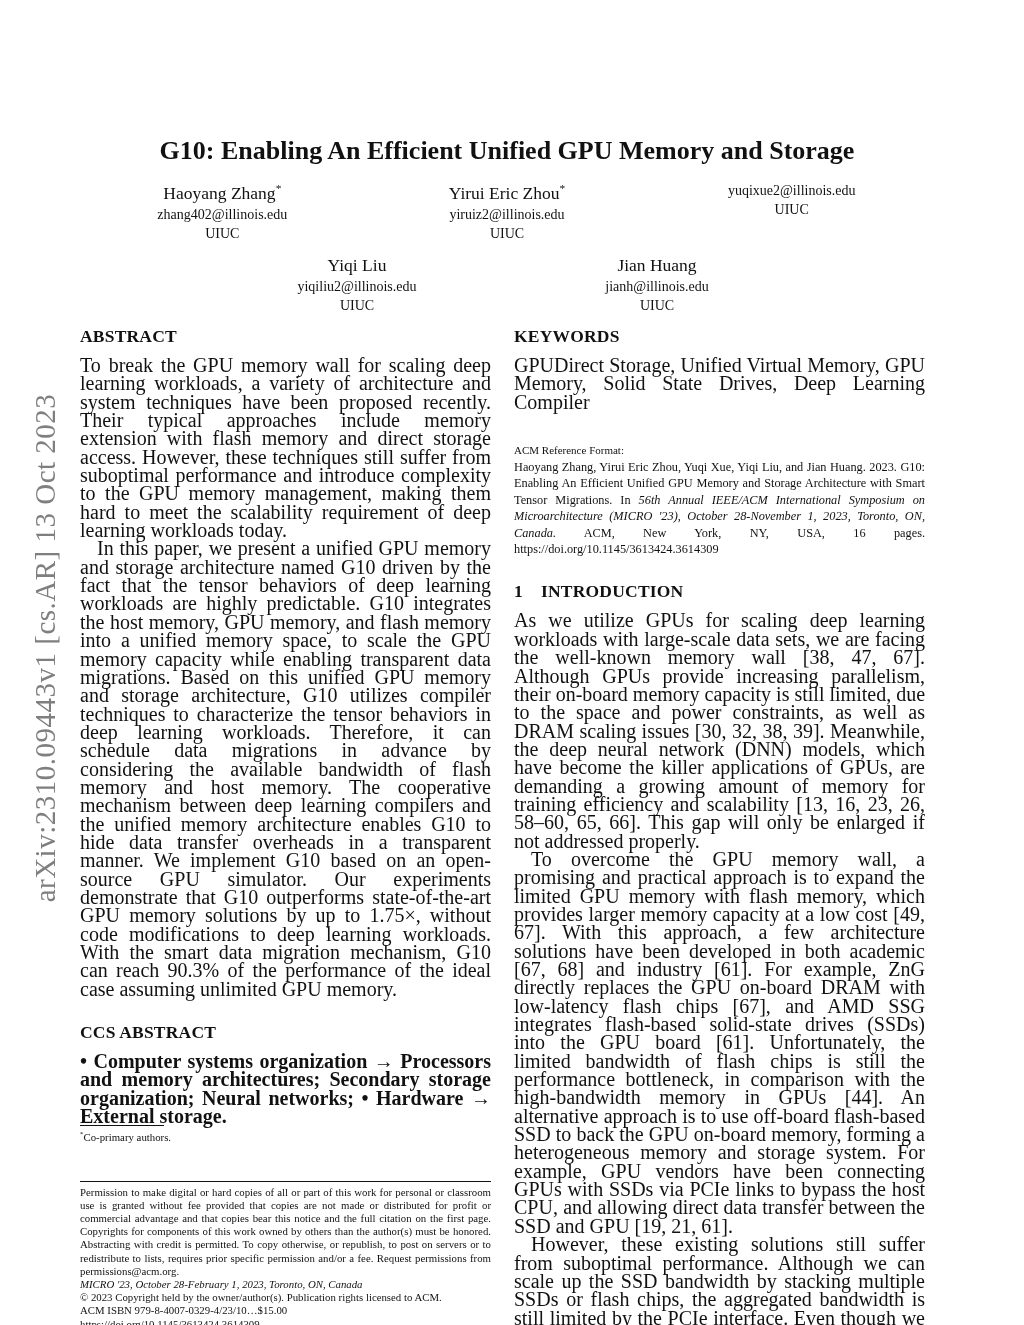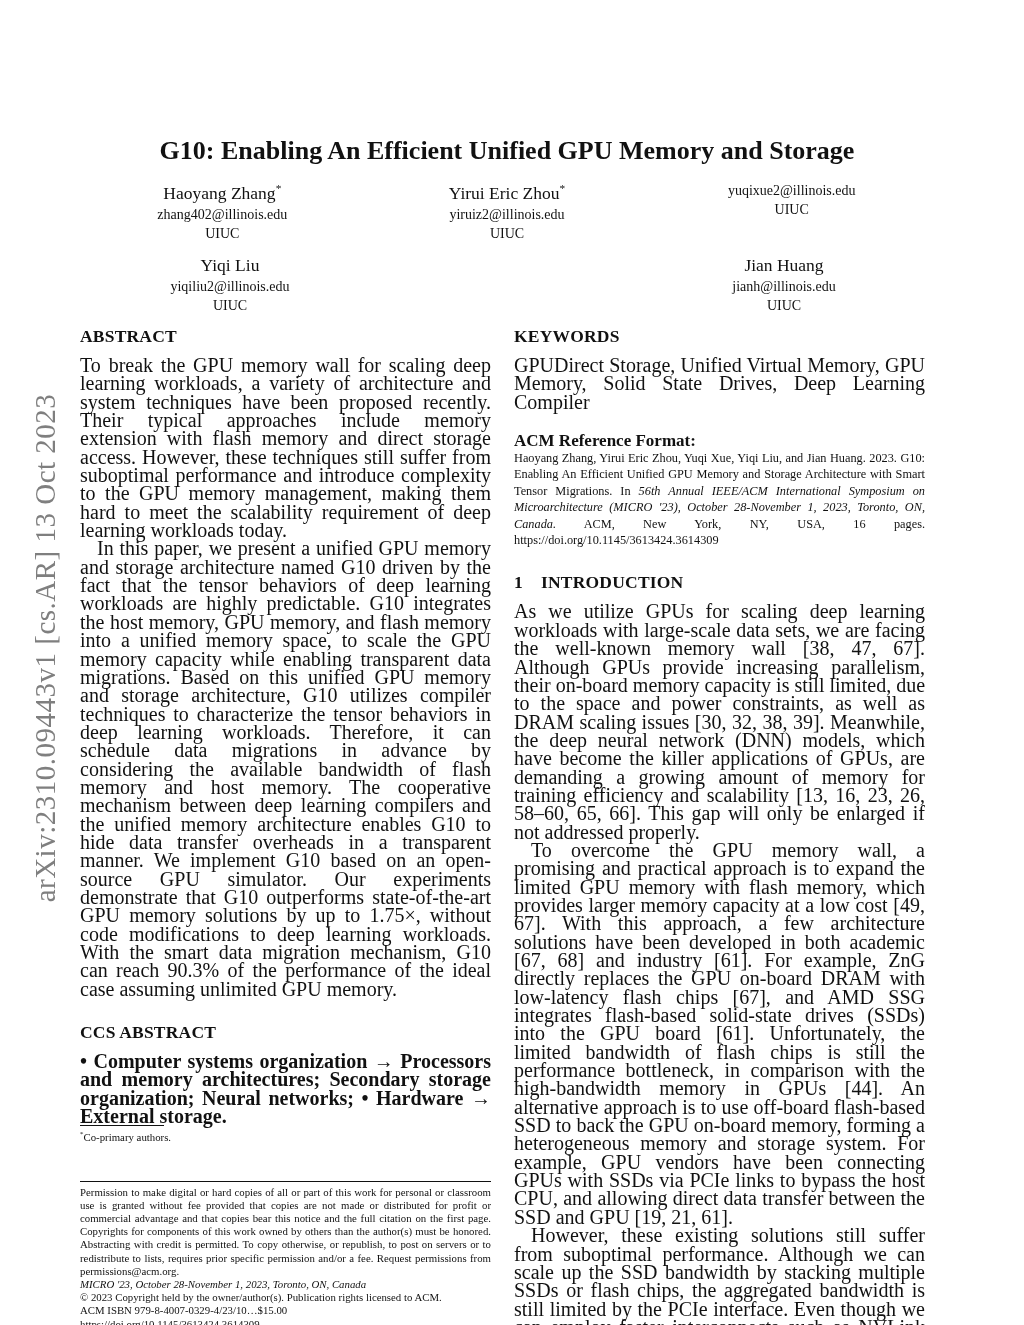--- a/index.html
+++ b/index.html
@@ -12,35 +12,35 @@
     position:absolute; left:45px; top:648px;
     transform:translate(-50%,-50%) rotate(-90deg);
     white-space:nowrap; font-size:29px; color:#7f7f7f; letter-spacing:0.5px;
   }
   .content { position:absolute; left:80px; top:0; width:854px; }
   .title {
     margin:134px 0 0 0; text-align:center;
     font-size:26px; line-height:34px; font-weight:bold;
   }
   .authors-row { display:flex; margin-top:13px; }
-  .authors-row.row2 { justify-content:space-between; margin-top:10px; }
+  .authors-row.row2 { justify-content:center; margin-top:10px; }
   .author { flex:1; text-align:center; }
   .authors-row.row2 .author { flex:0 0 300px; }
   .author .name { font-size:17.5px; line-height:24px; }
   .author .email, .author .aff { font-size:14px; line-height:19px; }
   sup { font-size:65%; vertical-align:super; line-height:0; }
   .columns { display:flex; gap:23px; margin-top:11px; height:832px; }
   .col { width:411px; display:flex; flex-direction:column; }
   h2 { font-size:17.5px; line-height:21px; margin:0 0 9px 0; font-weight:bold; letter-spacing:0.2px; }
   h2.later { margin-top:24px; }
   .secnum { display:inline-block; min-width:27px; }
   p.body { font-size:20px; line-height:18.35px; margin:0; text-align:justify; }
   p.indent { text-indent:17px; }
   p.ccs { font-weight:bold; }
-  .ref-heading { font-size:17px; line-height:16px; font-weight:bold; margin:22px 0 0 0; }
+  .ref-heading { font-size:11px; line-height:16px; font-weight:normal; margin:31px 0 0 0; }
   .ref { font-size:12.3px; line-height:16.4px; margin:1px 0 0 0; text-align:justify; }
   .bottom-block { margin-top:auto; }
   .footnote-rule { width:84px; border:none; border-top:1.2px solid #111; margin:0 0 5px 0; }
   .perm-rule { width:100%; border:none; border-top:1.2px solid #111; margin:36px 0 4px 0; }
   .small { font-size:10.8px; line-height:13.2px; margin:0; text-align:justify; }
   .italic { font-style:italic; }
 </style>
 </head>
 <body>
 
@@ -92,21 +92,21 @@
         <p class="body indent">In this paper, we present a unified GPU memory and storage architecture named G10 driven by the fact that the tensor behaviors of deep learning workloads are highly predictable. G10 integrates the host memory, GPU memory, and flash memory into a unified memory space, to scale the GPU memory capacity while enabling transparent data migrations. Based on this unified GPU memory and storage architecture, G10 utilizes compiler techniques to characterize the tensor behaviors in deep learning workloads. Therefore, it can schedule data migrations in advance by considering the available bandwidth of flash memory and host memory. The cooperative mechanism between deep learning compilers and the unified memory architecture enables G10 to hide data transfer overheads in a transparent manner. We implement G10 based on an open-source GPU simulator. Our experiments demonstrate that G10 outperforms state-of-the-art GPU memory solutions by up to 1.75×, without code modifications to deep learning workloads. With the smart data migration mechanism, G10 can reach 90.3% of the performance of the ideal case assuming unlimited GPU memory.</p>
 
         <h2 class="later">CCS ABSTRACT</h2>
         <p class="body ccs">• Computer systems organization → Processors and memory architectures; Secondary storage organization; Neural networks; • Hardware → External storage.</p>
 
         <div class="bottom-block">
           <hr class="footnote-rule">
           <p class="small"><sup>*</sup><span>Co-primary authors.</span></p>
           <hr class="perm-rule">
           <p class="small">Permission to make digital or hard copies of all or part of this work for personal or classroom use is granted without fee provided that copies are not made or distributed for profit or commercial advantage and that copies bear this notice and the full citation on the first page. Copyrights for components of this work owned by others than the author(s) must be honored. Abstracting with credit is permitted. To copy otherwise, or republish, to post on servers or to redistribute to lists, requires prior specific permission and/or a fee. Request permissions from permissions@acm.org.</p>
-          <p class="small italic">MICRO '23, October 28-November 1, 2023, Toronto, ON, Canada</p>
+          <p class="small italic">MICRO '23, October 28-February 1, 2023, Toronto, ON, Canada</p>
           <p class="small">© 2023 Copyright held by the owner/author(s). Publication rights licensed to ACM.</p>
           <p class="small">ACM ISBN 979-8-4007-0329-4/23/10…$15.00</p>
           <p class="small">https://doi.org/10.1145/3613424.3614309</p>
         </div>
       </div>
 
       <div class="col right">
         <h2>KEYWORDS</h2>
         <p class="body">GPUDirect Storage, Unified Virtual Memory, GPU Memory, Solid State Drives, Deep Learning Compiler</p>
 

